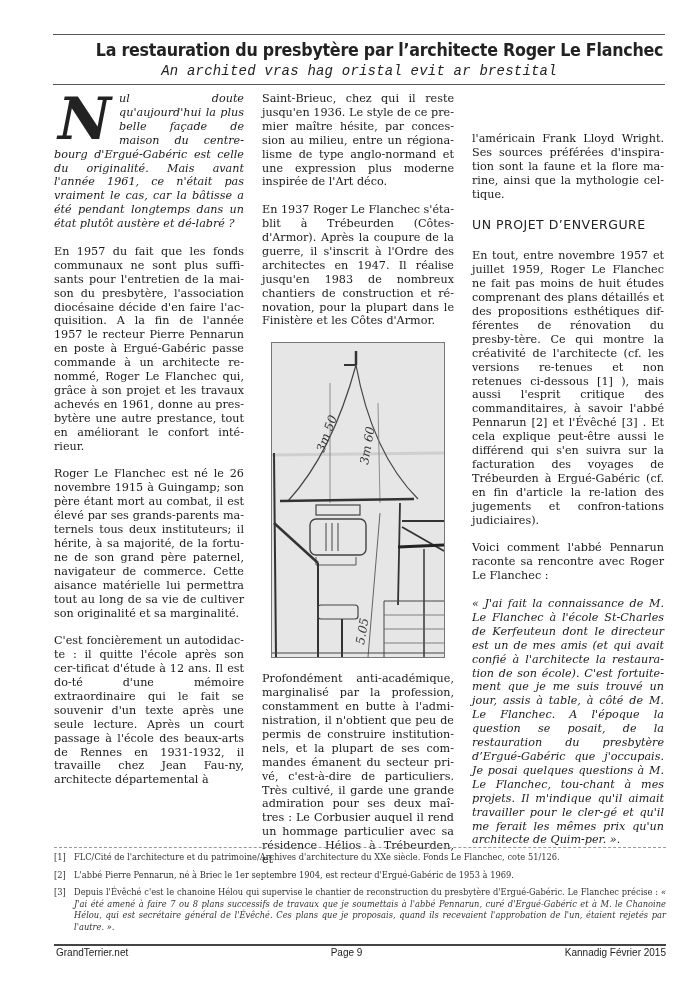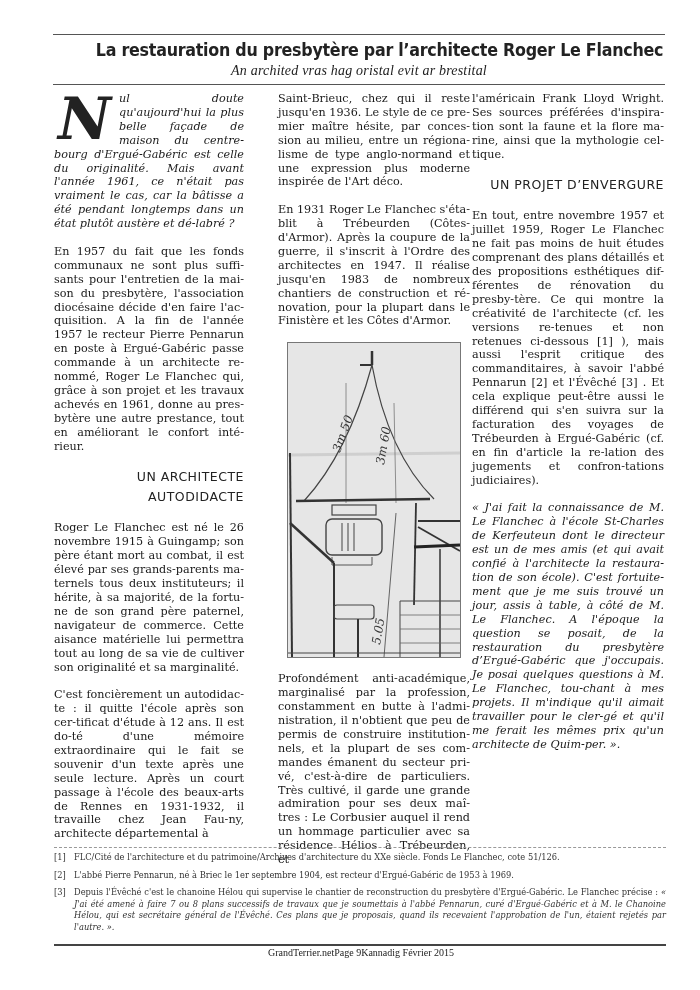--- a/index.html
+++ b/index.html
@@ -1,69 +1,68 @@
 <!DOCTYPE html>
 <html><head>
 <meta charset="utf-8">
 <style>
   html, body { margin: 0; padding: 0; background: #ffffff; }
   body { width: 700px; height: 990px; position: relative; overflow: hidden; color: #1a1a1a; }
   .page { position: absolute; left: 0; top: 0; width: 700px; height: 990px; }
 
   .title-block { position: absolute; left: 53px; top: 34px; width: 612px; border-top: 1.5px solid #555; border-bottom: 1.5px solid #555; padding: 3px 0 4px 0; text-align: center; }
   .title-main { font-family: "DejaVu Sans", sans-serif; font-size: 18.5px; font-weight: bold; letter-spacing: -0.3px; color: #222; line-height: 24px; transform: scaleX(0.86); transform-origin: center; white-space: nowrap; }
-  .title-sub { font-family: Liberation Serif, serif; font-style: italic; font-size: 14px; color: #222; line-height: 18px; letter-spacing: 0.2px; }
+  .title-sub { font-family: Liberation Mono, monospace; font-style: italic; font-size: 14px; color: #222; line-height: 18px; letter-spacing: 0.2px; }
 
   .col { position: absolute; top: 92px; font-family: "DejaVu Serif", serif; font-size: 11.2px; line-height: 13.9px; text-align: justify; hyphens: manual; }
   .col p { margin: 0 0 13.9px 0; }
   .col1 { left: 54px; width: 190px; }
-  .col2 { left: 262px; width: 192px; margin-left: 16px; }
-  .col3 { left: 472px; width: 192px; }
+  .col2 { left: 262px; width: 192px; }
+  .col3 { left: 472px; width: 192px; margin-top: 40px; }
   .italic { font-style: italic; }
 
   .dropcap { float: left; font-family: "DejaVu Serif", serif; font-size: 58px; line-height: 50px; font-style: italic; font-weight: bold; margin: 2px 8px 0 4px; color: #222; }
 
-  .section-head { font-family: "DejaVu Sans", sans-serif; font-size: 12.5px; text-align: right; letter-spacing: 0.5px; line-height: 20px; margin: 6px 0 14px 0; color: #222; }
+  .section-head { font-family: "DejaVu Sans", sans-serif; font-size: 12.5px; text-align: left; letter-spacing: 0.5px; line-height: 20px; margin: 6px 0 14px 0; color: #222; }
 
   .figure { width: 172px; height: 314px; margin: 2px auto 14px auto; border: 1px solid #777; background: #e9e9e9; position: relative; overflow: hidden; }
   .figure svg { position: absolute; left: 0; top: 0; width: 100%; height: 100%; }
 
   .notes-rule { position: absolute; left: 54px; top: 847px; width: 612px; border-top: 1px dashed #999; }
   .notes { position: absolute; left: 54px; top: 852px; width: 612px; font-family: "DejaVu Serif", serif; font-size: 8.3px; line-height: 11.5px; color: #333; }
   .note { display: flex; margin-bottom: 6px; }
   .note-num { width: 20px; flex: 0 0 20px; }
   .note-text { flex: 1; text-align: justify; }
 
   .footer-rule { position: absolute; left: 54px; top: 944px; width: 612px; border-top: 2px solid #444; }
-  .footer { position: absolute; left: 56px; top: 947px; width: 610px; font-family: Liberation Serif, serif; font-size: 10px; color: #222; display: flex; justify-content: center; }
+  .footer { position: absolute; left: 56px; top: 947px; width: 610px; font-family: Liberation Sans, sans-serif; font-size: 10px; color: #222; display: flex; justify-content: space-between; }
 </style>
 </head>
 <body>
 
 <div class="page">
 
   <div class="title-block">
     <div class="title-main">La restauration du presbytère par l’architecte Roger Le Flanchec</div>
     <div class="title-sub">An archited vras hag oristal evit ar brestital</div>
   </div>
 
   <div class="col col1">
     <p class="italic">
       <span class="dropcap">N</span>
       <span>ul doute qu'aujourd'hui la plus belle façade de maison du centre-bourg d'Ergué-Gabéric est celle du originalité. Mais avant l'année 1961, ce n'était pas vraiment le cas, car la bâtisse a été pendant longtemps dans un état plutôt austère et dé-labré ?</span>
     </p>
     <p>En 1957 du fait que les fonds communaux ne sont plus suffi-sants pour l'entretien de la mai-son du presbytère, l'association diocésaine décide d'en faire l'ac-quisition. A la fin de l'année 1957 le recteur Pierre Pennarun en poste à Ergué-Gabéric passe commande à un architecte re-nommé, Roger Le Flanchec qui, grâce à son projet et les travaux achevés en 1961, donne au pres-bytère une autre prestance, tout en améliorant le confort inté-rieur.</p>
-    <div class="section-head">UN ARCHITECTE AUTODIDACTE</div>
     <p>Roger Le Flanchec est né le 26 novembre 1915 à Guingamp; son père étant mort au combat, il est élevé par ses grands-parents ma-ternels tous deux instituteurs; il hérite, à sa majorité, de la fortu-ne de son grand père paternel, navigateur de commerce. Cette aisance matérielle lui permettra tout au long de sa vie de cultiver son originalité et sa marginalité.</p>
     <p>C'est foncièrement un autodidac-te : il quitte l'école après son cer-tificat d'étude à 12 ans. Il est do-té d'une mémoire extraordinaire qui le fait se souvenir d'un texte après une seule lecture. Après un court passage à l'école des beaux-arts de Rennes en 1931-1932, il travaille chez Jean Fau-ny, architecte départemental à</p>
   </div>
 
   <div class="col col2">
     <p>Saint-Brieuc, chez qui il reste jusqu'en 1936. Le style de ce pre-mier maître hésite, par conces-sion au milieu, entre un régiona-lisme de type anglo-normand et une expression plus moderne inspirée de l'Art déco.</p>
-    <p>En 1931 Roger Le Flanchec s'éta-blit à Trébeurden (Côtes-d'Armor). Après la coupure de la guerre, il s'inscrit à l'Ordre des architectes en 1947. Il réalise jusqu'en 1983 de nombreux chantiers de construction et ré-novation, pour la plupart dans le Finistère et les Côtes d'Armor.</p>
+    <p>En 1937 Roger Le Flanchec s'éta-blit à Trébeurden (Côtes-d'Armor). Après la coupure de la guerre, il s'inscrit à l'Ordre des architectes en 1947. Il réalise jusqu'en 1983 de nombreux chantiers de construction et ré-novation, pour la plupart dans le Finistère et les Côtes d'Armor.</p>
     <div class="figure">
       <svg viewBox="0 0 172 314" preserveAspectRatio="none">
         <rect x="0" y="0" width="172" height="314" fill="#e6e6e6"></rect>
         <line x1="0" y1="112" x2="172" y2="110" stroke="#cfcfcf" stroke-width="3"></line>
         <line x1="84" y1="8" x2="84" y2="22" stroke="#333" stroke-width="2.5"></line>
         <line x1="72" y1="22" x2="84" y2="22" stroke="#333" stroke-width="2"></line>
         <path d="M84 22 Q 60 110 16 158" stroke="#444" stroke-width="1.2" fill="none"></path>
         <path d="M84 22 Q 100 110 146 156" stroke="#444" stroke-width="1.2" fill="none"></path>
         <line x1="58" y1="40" x2="58" y2="160" stroke="#777" stroke-width="0.8"></line>
         <line x1="106" y1="60" x2="108" y2="160" stroke="#777" stroke-width="0.8"></line>
@@ -96,20 +95,21 @@
         <text x="92" y="302" transform="rotate(-80 92 302)" font-family="DejaVu Serif, serif" font-size="12" font-style="italic" fill="#333">5.05</text>
       </svg>
     </div>
     <p>Profondément anti-académique, marginalisé par la profession, constamment en butte à l'admi-nistration, il n'obtient que peu de permis de construire institution-nels, et la plupart de ses com-mandes émanent du secteur pri-vé, c'est-à-dire de particuliers. Très cultivé, il garde une grande admiration pour ses deux maî-tres : Le Corbusier auquel il rend un hommage particulier avec sa résidence Hélios à Trébeurden, et</p>
   </div>
 
   <div class="col col3">
     <p>l'américain Frank Lloyd Wright. Ses sources préférées d'inspira-tion sont la faune et la flore ma-rine, ainsi que la mythologie cel-tique.</p>
     <div class="section-head">UN PROJET D’ENVERGURE</div>
     <p>En tout, entre novembre 1957 et juillet 1959, Roger Le Flanchec ne fait pas moins de huit études comprenant des plans détaillés et des propositions esthétiques dif-férentes de rénovation du presby-tère. Ce qui montre la créativité de l'architecte (cf. les versions re-tenues et non retenues ci-dessous [1] ), mais aussi l'esprit critique des commanditaires, à savoir l'abbé Pennarun [2] et l'Évêché [3] . Et cela explique peut-être aussi le différend qui s'en suivra sur la facturation des voyages de Trébeurden à Ergué-Gabéric (cf. en fin d'article la re-lation des jugements et confron-tations judiciaires).</p>
+    <p>Voici comment l'abbé Pennarun raconte sa rencontre avec Roger Le Flanchec :</p>
     <p class="italic">« J'ai fait la connaissance de M. Le Flanchec à l'école St-Charles de Kerfeuteun dont le directeur est un de mes amis (et qui avait confié à l'architecte la restaura-tion de son école). C'est fortuite-ment que je me suis trouvé un jour, assis à table, à côté de M. Le Flanchec. A l'époque la question se posait, de la restauration du presbytère d’Ergué-Gabéric que j'occupais. Je posai quelques questions à M. Le Flanchec, tou-chant à mes projets. Il m'indique qu'il aimait travailler pour le cler-gé et qu'il me ferait les mêmes prix qu'un architecte de Quim-per. ».</p>
   </div>
 
   <div class="notes-rule"></div>
   <div class="notes">
     <div class="note">
       <span class="note-num">[1]</span>
       <span class="note-text">FLC/Cité de l'architecture et du patrimoine/Archives d'architecture du XXe siècle. Fonds Le Flanchec, cote 51/126.</span>
     </div>
     <div class="note">

